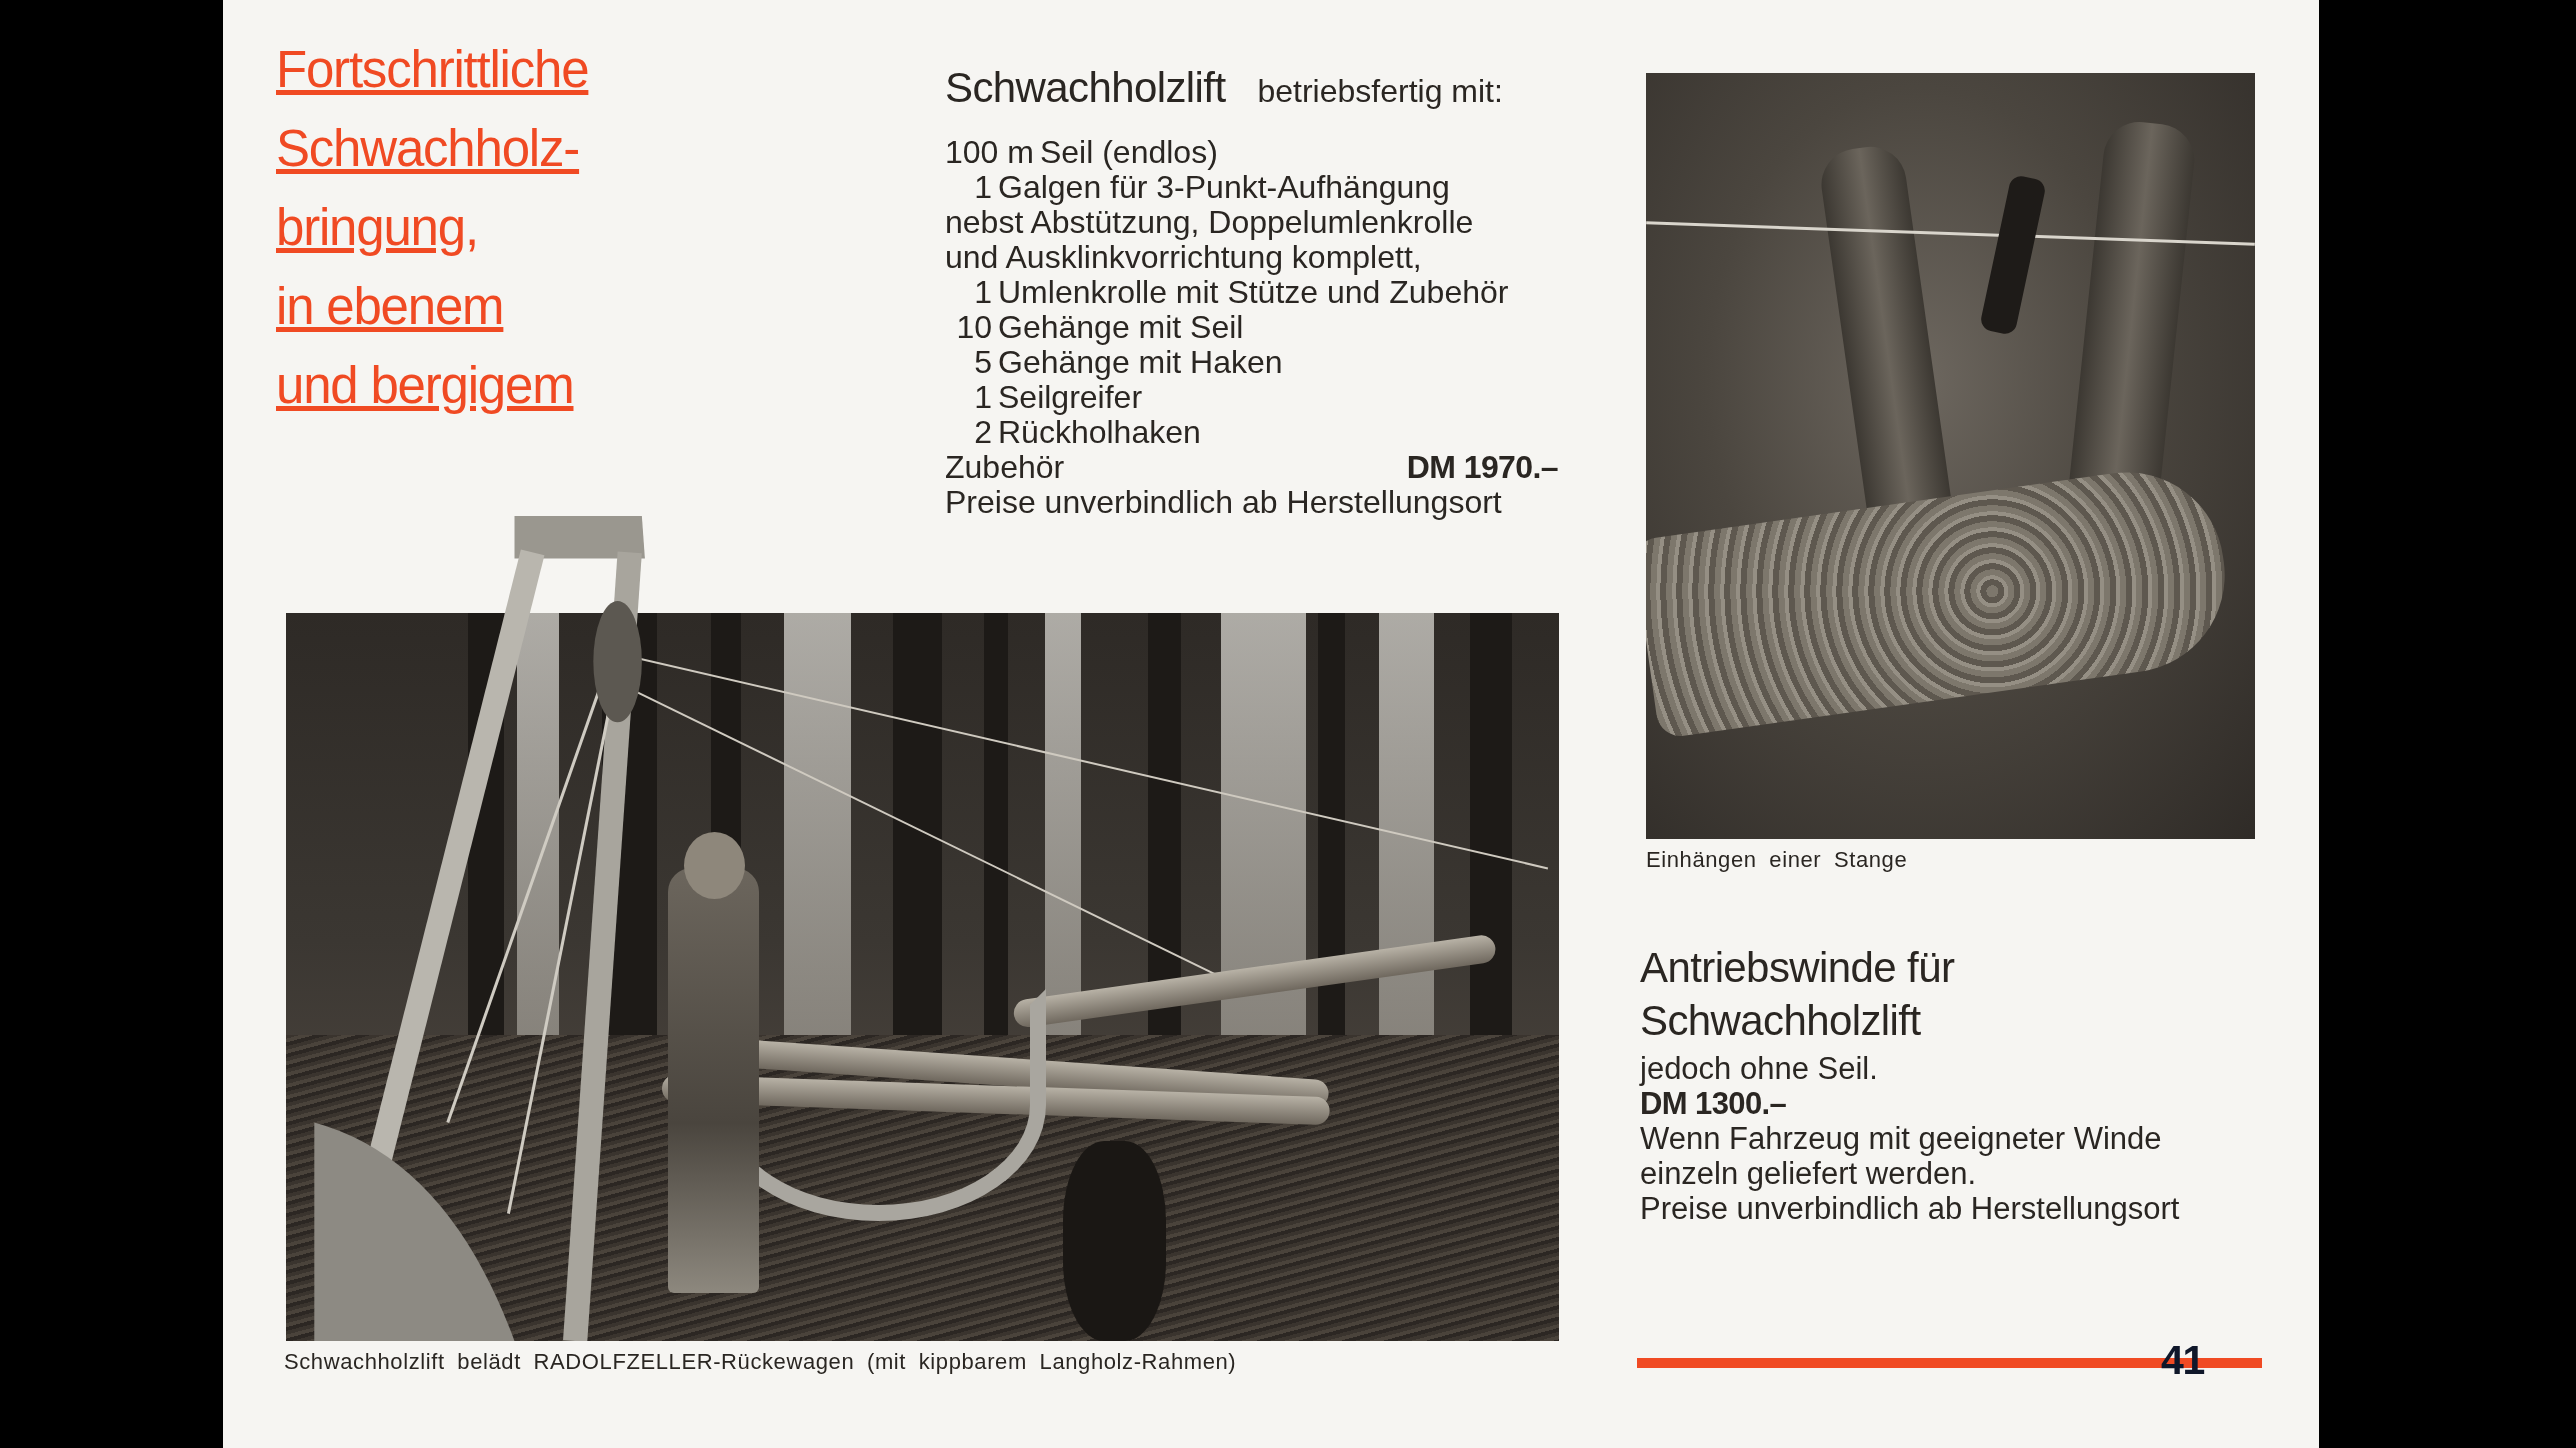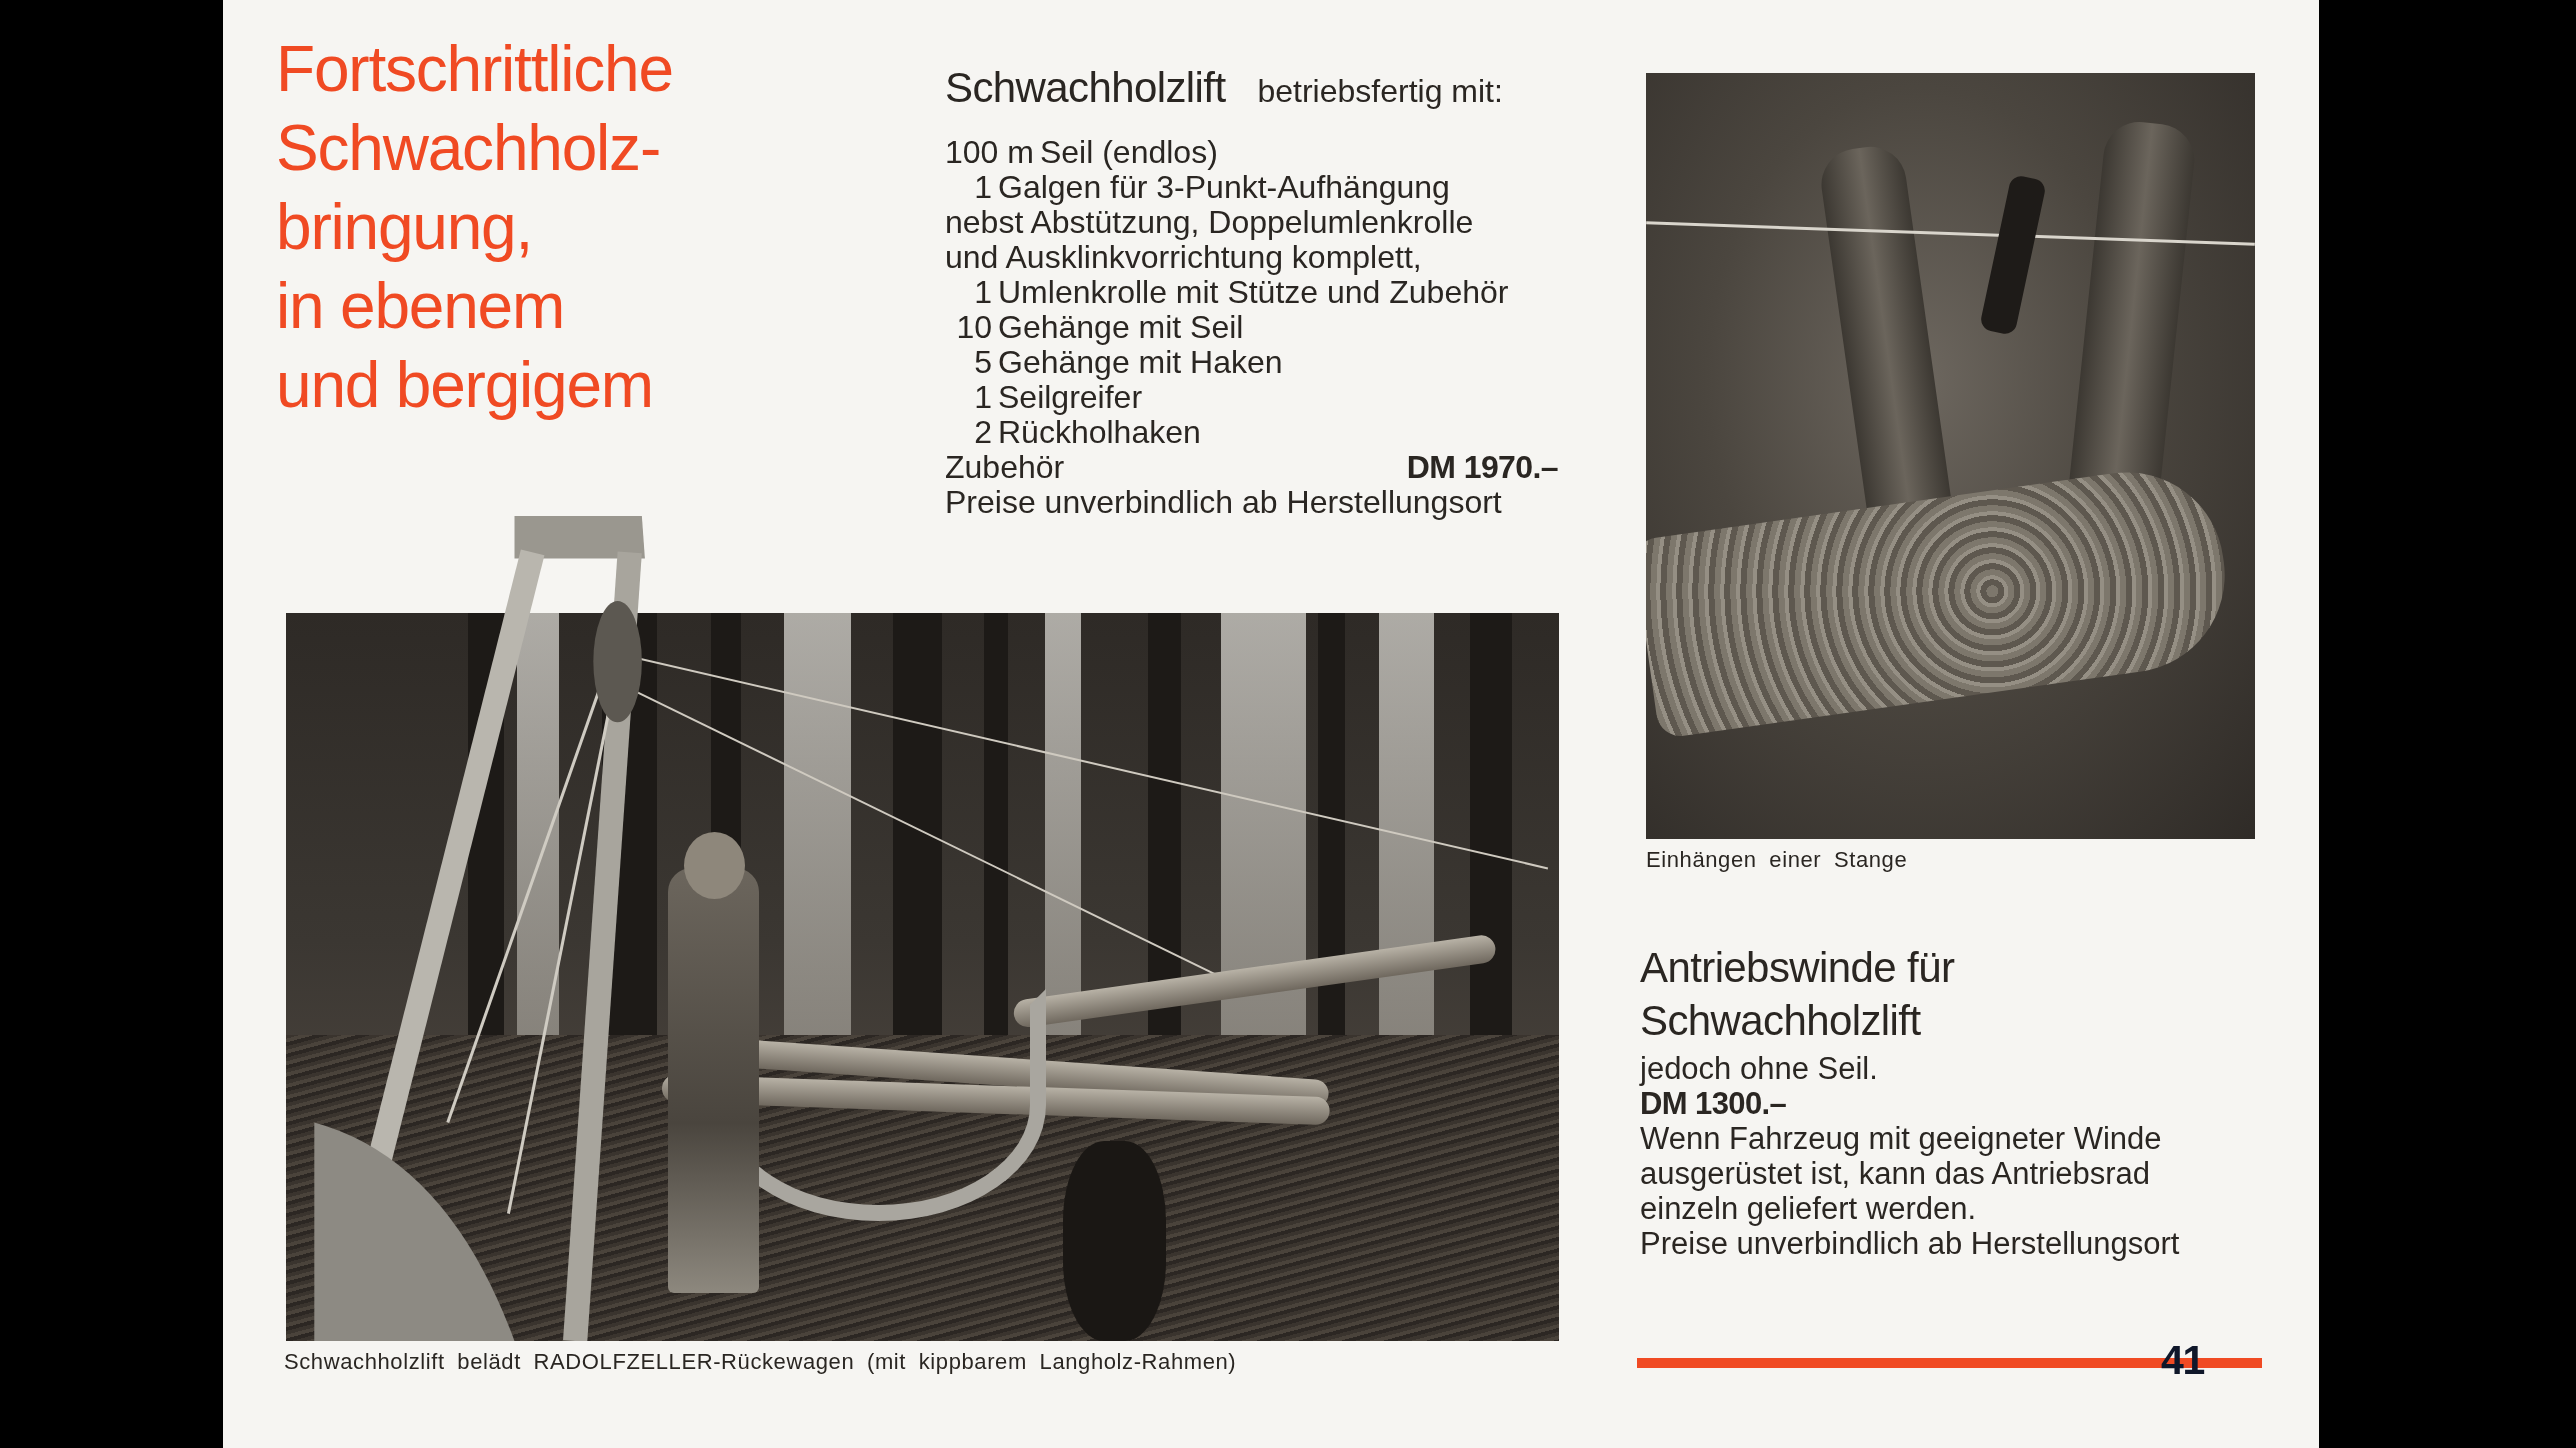--- a/index.html
+++ b/index.html
@@ -1,22 +1,22 @@
 <!DOCTYPE html>
 <html style="font-size:9.7px"><head>
 <meta charset="utf-8">
 <style>
   html, body { margin:0; padding:0; }
   body { width:2576px; height:1449px; background:#000; position:relative; overflow:hidden;
          font-family:"Liberation Sans", "DejaVu Sans", sans-serif; }
   .page { position:absolute; left:223px; top:0; width:2096px; height:1449px; background:#f6f5f2; }
   .abs { position:absolute; }
 
-  .headline { left:53px; top:30px; color:#f04a23; font-size:64px; line-height:79px;
-              letter-spacing:-1.2px; font-weight:400; }
+  .headline { left:53px; top:30px; color:#f04a23; font-size:51px; line-height:79px;
+              letter-spacing:-1.2px; font-weight:400;text-decoration:underline; }
   .headline div { white-space:nowrap; }
 
   .spec { left:722px; top:64px; color:#2a2622; }
   .spec .title-row { display:flex; align-items:baseline; white-space:nowrap; }
   .spec .title { font-size:42px; letter-spacing:-0.6px; }
   .spec .subtitle { font-size:32px; margin-left:32px; }
   .spec .list { margin-top:23px; font-size:32px; line-height:35px; }
   .spec .row { display:flex; white-space:nowrap; }
   .spec .qty { width:47px; text-align:right; padding-right:0; flex:none; }
   .spec .txt { margin-left:6px; }
@@ -169,21 +169,20 @@
   </div>
   <div class="abs caption cap-right">Einhängen einer Stange</div>
 
   <div class="abs winch">
     <div class="wtitle">Antriebswinde für</div>
     <div class="wtitle">Schwachholzlift</div>
     <div class="body">
       <div>jedoch ohne Seil.</div>
       <div class="price">DM 1300.–</div>
       <div>Wenn Fahrzeug mit geeigneter Winde</div>
-      <div>ausgerüstet ist, kann das Antriebsrad</div>
       <div>einzeln geliefert werden.</div>
       <div>Preise unverbindlich ab Herstellungsort</div>
     </div>
   </div>
 
   <div class="abs redbar"></div>
   <div class="abs pagenum">41</div>
 </div>
 
 

